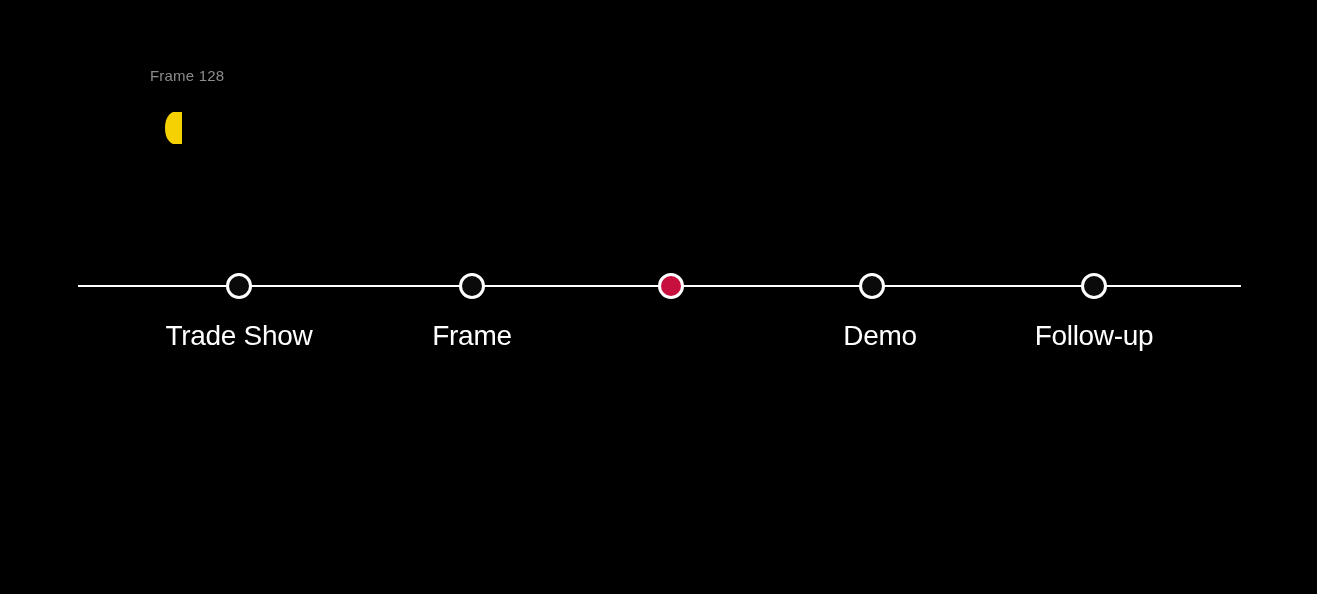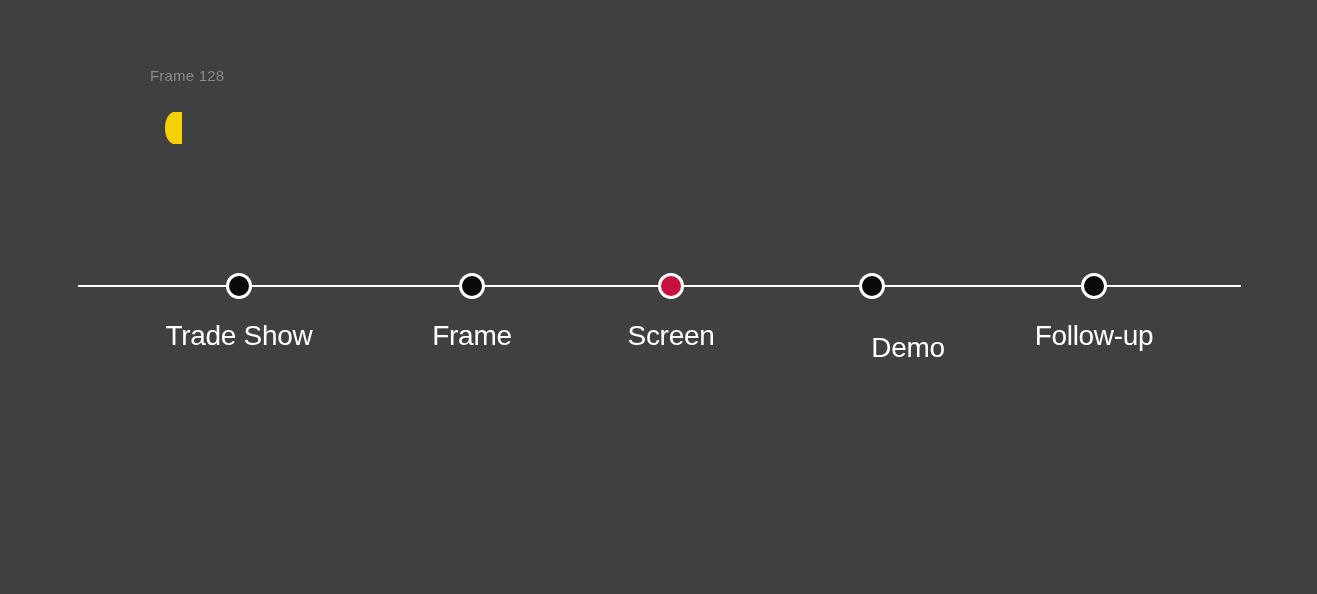--- a/index.html
+++ b/index.html
@@ -119,21 +119,21 @@
     font-weight: 400;
     line-height: 36px;
     letter-spacing: -0.3px;
     color: #ffffff;
     white-space: nowrap;
   }
 </style>
 </head>
 <body>
 
-<div id="canvas" style="width: 1317px; height: 594px; background: #404040;">
+<div id="canvas" style="width: 1317px; height: 594px; background: #000000;">
 
   <div class="frame-label">Frame 128</div>
 
   <div class="header">
 
     <span class="brand-mark">
       <svg viewBox="0 0 17 32" xmlns="http://www.w3.org/2000/svg" aria-hidden="true">
         <path d="M17 0 L17 32 L8 32 C2.5 29.5 0 23.5 0 16 C0 8.5 2.5 2.5 8 0 Z" fill="#f5d003"></path>
       </svg>
     </span>
@@ -143,20 +143,19 @@
   </div>
 
   <div class="timeline" id="timeline">
     <div class="timeline-axis" style="left: 78px; top: 285px; width: 1163px; background: rgb(255, 255, 255);"></div>
 
   <div class="stop-dot" style="left: 239px; top: 273px; background: rgb(10, 10, 10); border-color: rgb(255, 255, 255);"></div>
       <div class="stop-label" style="left: 239px; color: rgb(255, 255, 255);">Trade Show</div>
       <div class="stop-dot" style="left: 472px; top: 273px; background: rgb(10, 10, 10); border-color: rgb(255, 255, 255);"></div>
       <div class="stop-label" style="left: 472px; color: rgb(255, 255, 255);">Frame</div>
       <div class="stop-dot is-active" style="left: 671px; top: 273px; background: rgb(200, 16, 62); border-color: rgb(255, 255, 255);"></div>
-      <div class="stop-label" style="left: 671px; color: rgb(255, 255, 255);">Screen</div>
       <div class="stop-dot" style="left: 872px; top: 273px; background: rgb(10, 10, 10); border-color: rgb(255, 255, 255);"></div>
-      <div class="stop-label" style="left: 908px; color: rgb(255, 255, 255); margin-top: 12px;">Demo</div>
+      <div class="stop-label" style="left: 880px; color: rgb(255, 255, 255);">Demo</div>
       <div class="stop-dot" style="left: 1094px; top: 273px; background: rgb(10, 10, 10); border-color: rgb(255, 255, 255);"></div>
       <div class="stop-label" style="left: 1094px; color: rgb(255, 255, 255);">Follow-up</div>
     </div>
 
 </div>
 
 </body></html>

